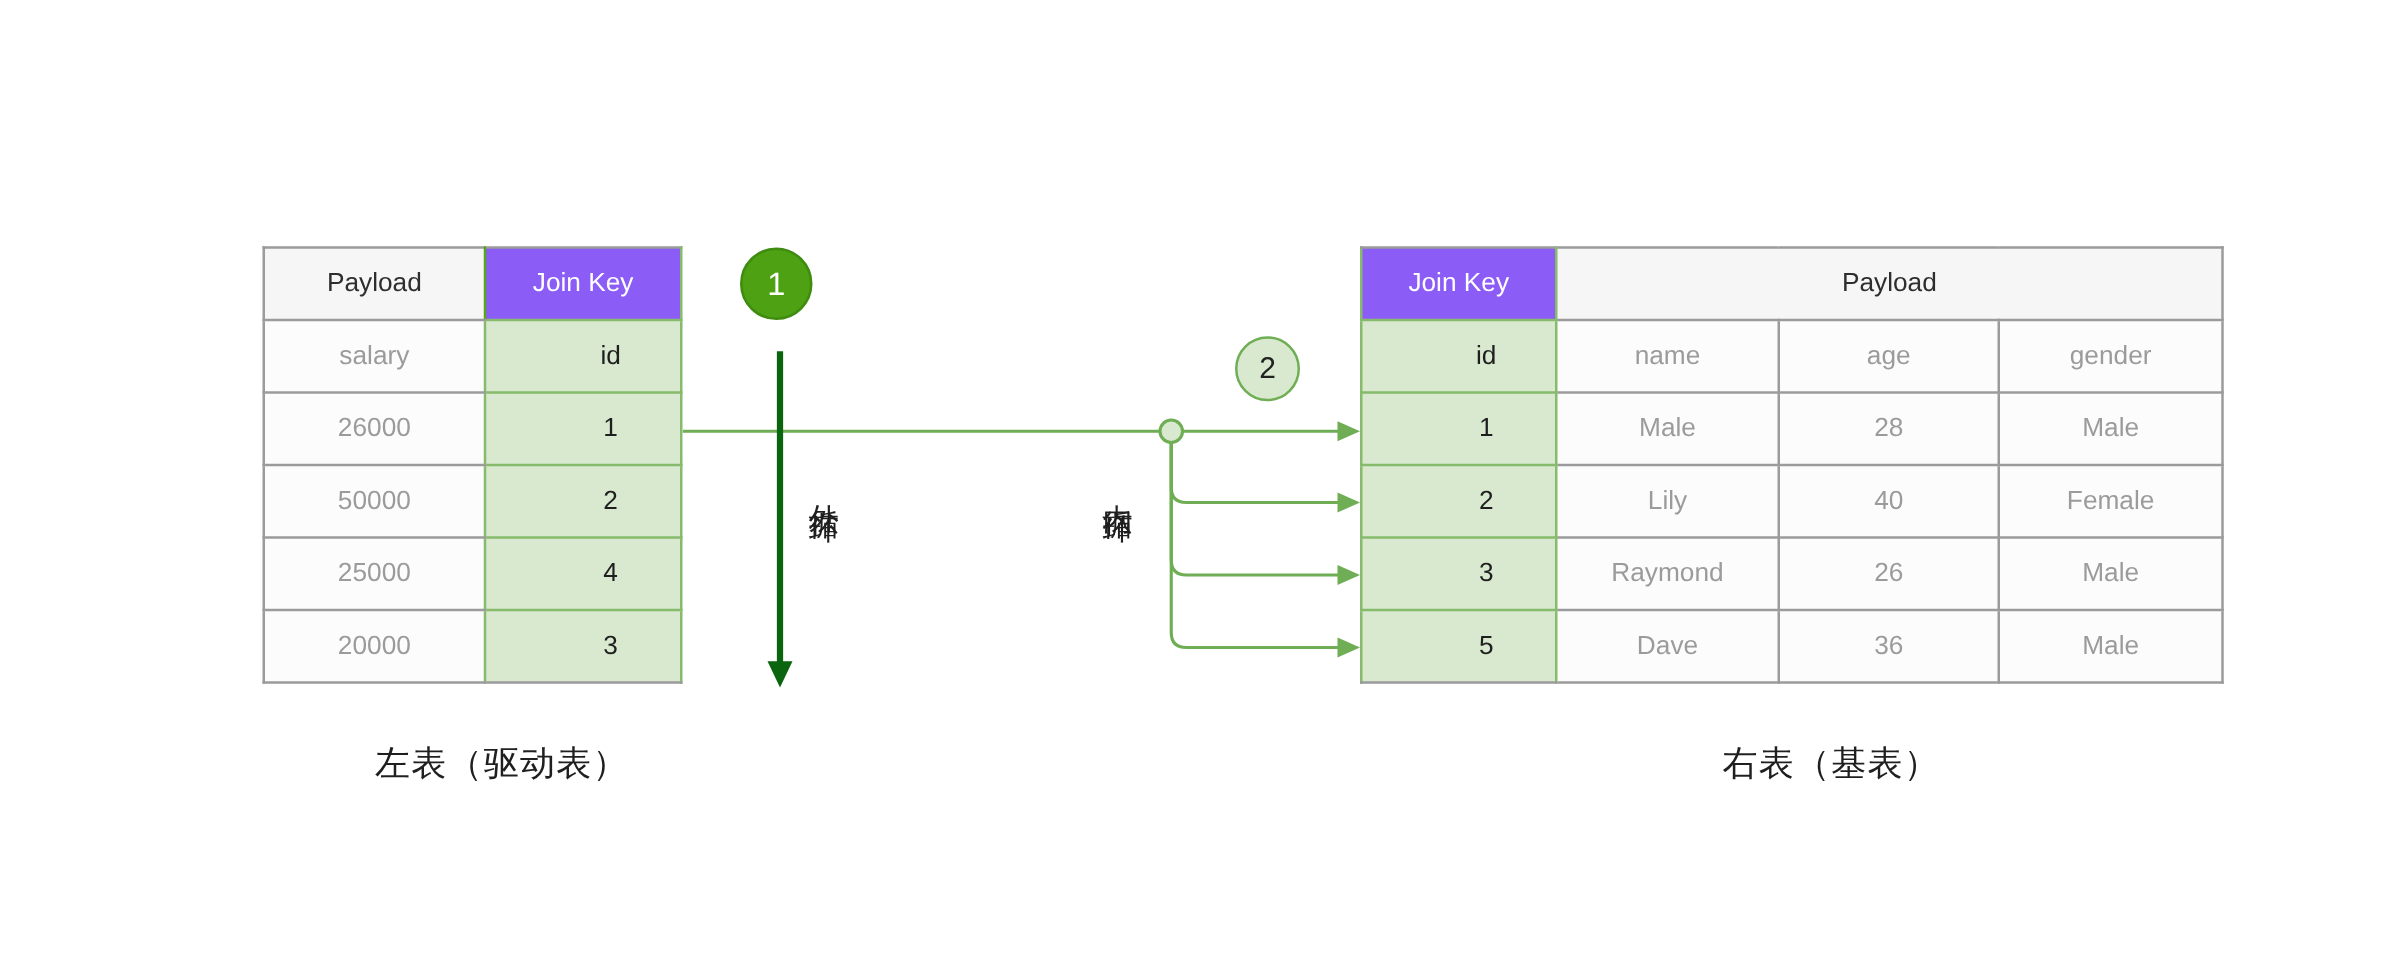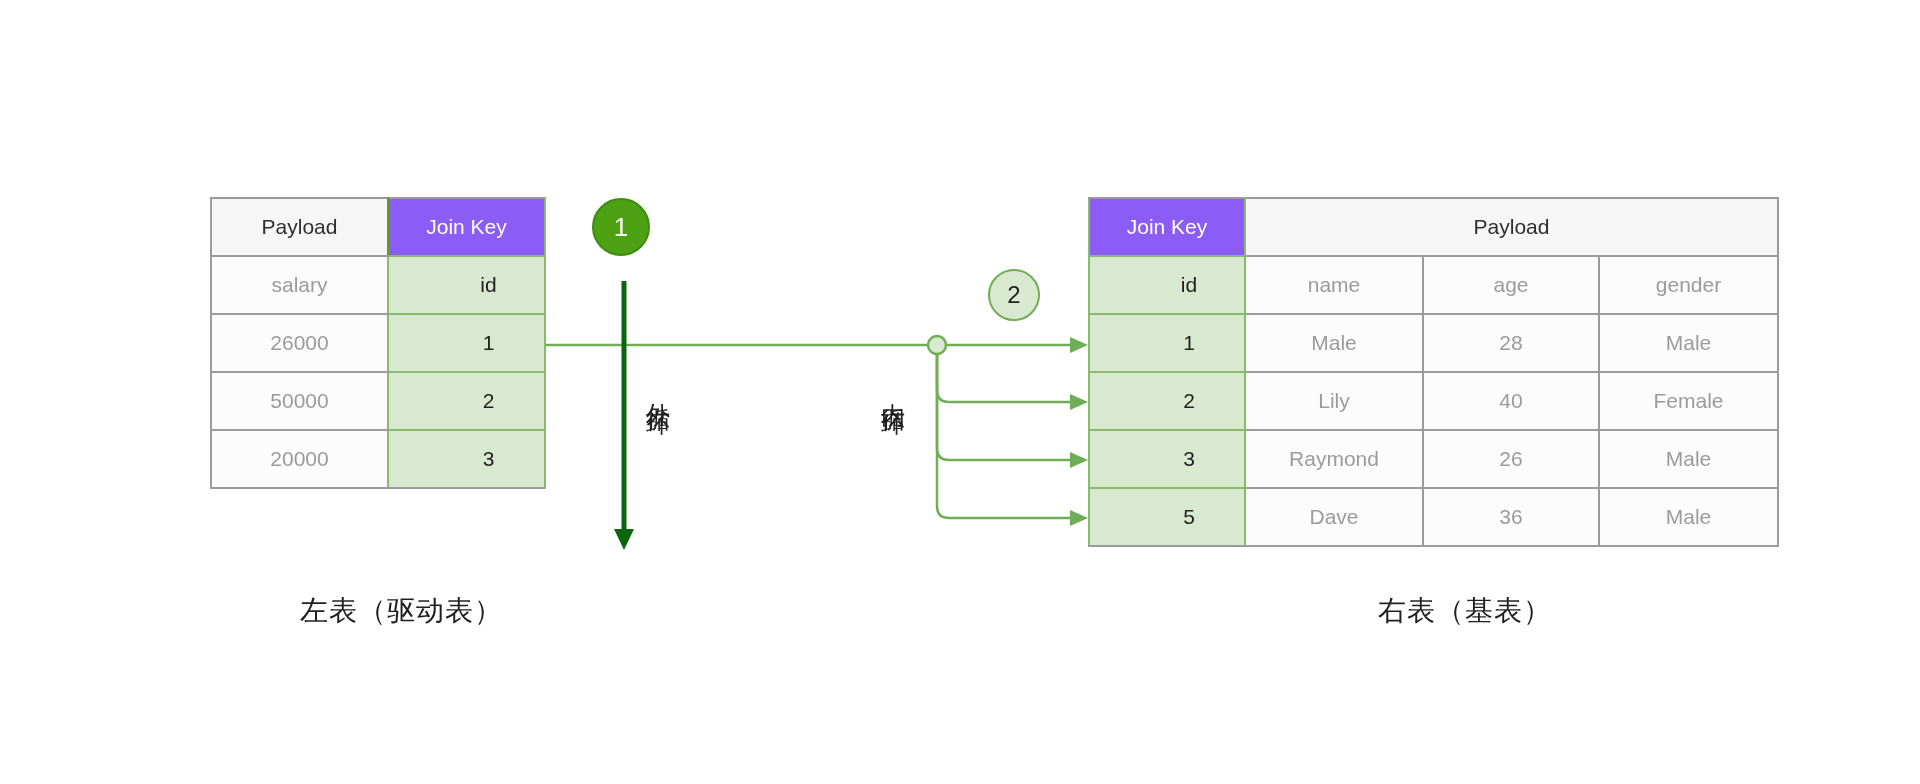--- a/index.html
+++ b/index.html
@@ -85,20 +85,24 @@
     </tr>
     <tr>
       <td class="pay">26000</td>
       <td class="key">1</td>
     </tr>
     <tr>
       <td class="pay">50000</td>
       <td class="key">2</td>
     </tr>
     <tr>
+      <td class="pay">25000</td>
+      <td class="key">4</td>
+    </tr>
+    <tr>
       <td class="pay">20000</td>
       <td class="key">3</td>
     </tr>
   </tbody>
     </table>
 
   <table class="tbl right-tbl">
     <colgroup>
         <col style="width:156px">
         <col style="width:178px">

